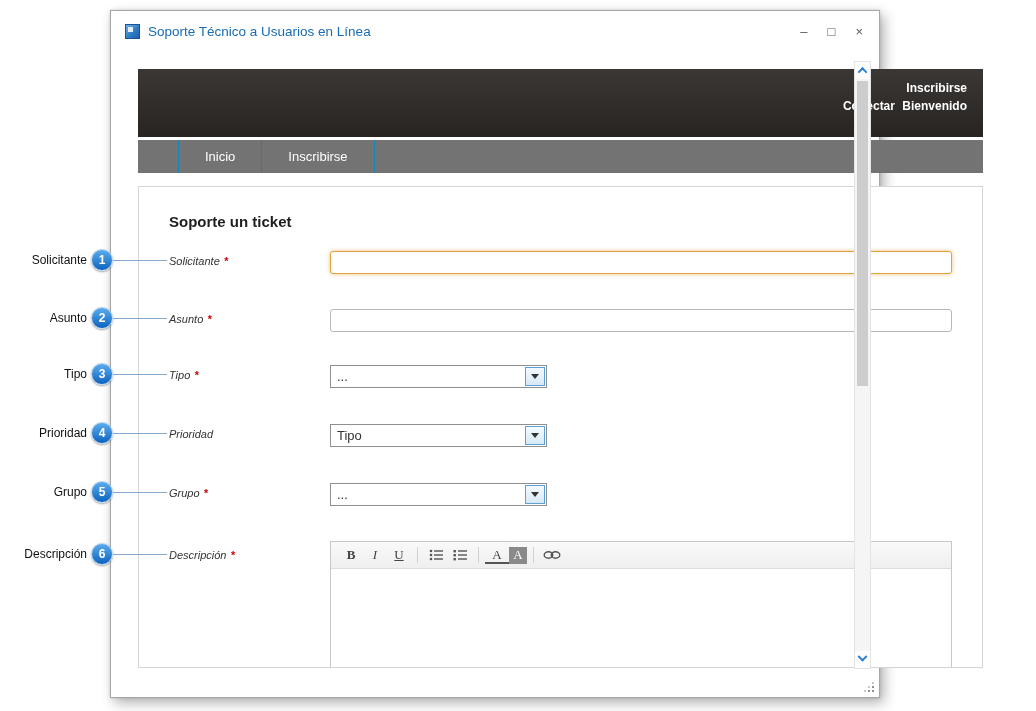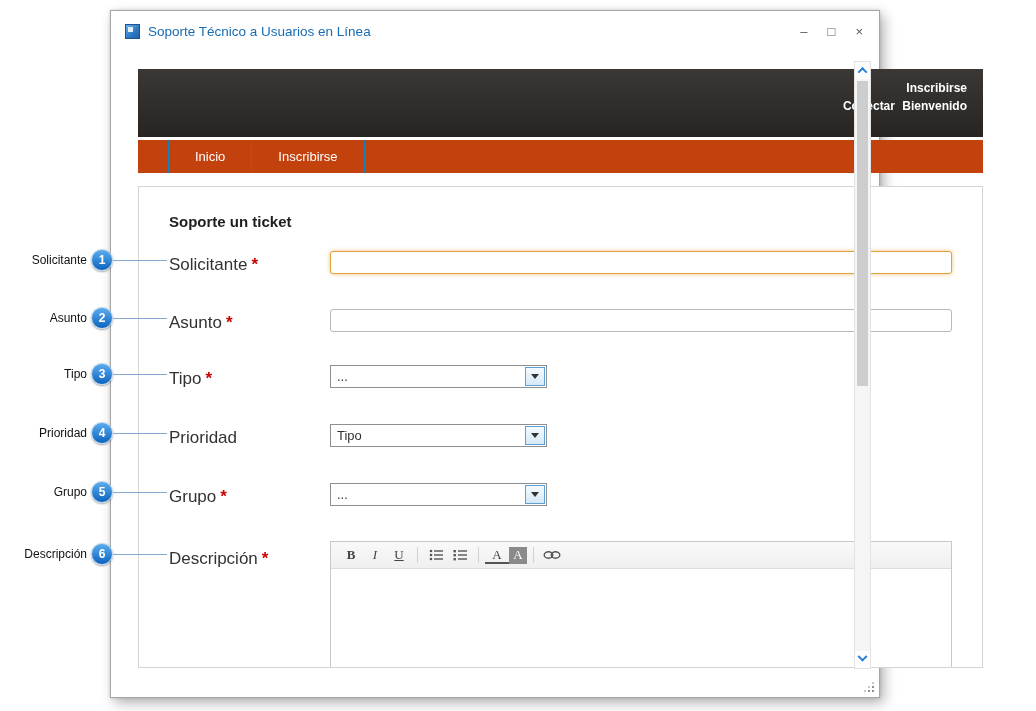--- a/index.html
+++ b/index.html
@@ -41,30 +41,30 @@
   .logo-tag { font-size:7px; color:#b9b9b9; text-align:right; margin-top:-1px; }
   .logo-swoosh { position:absolute; left:2px; top:16px; width:30px; height:26px;
     border:2px solid #fff; border-radius:50%; border-top-color:transparent; transform:rotate(-25deg); }
   .site-title { position:absolute; left:138px; top:16px; font-size:25px; font-weight:600; letter-spacing:.3px; }
   .header-right { position:absolute; right:16px; top:12px; text-align:right; font-size:12px; font-weight:bold; }
   .header-links { margin-top:4px; }
   .header-links a { color:#fff; text-decoration:none; margin-left:4px; cursor:pointer; }
 
   
   .nav { position:absolute; left:27px; top:129px; width:845px; height:33px;
-    background:#c2410c; display:flex; align-items:stretch; padding-left:30px; }
+    background:#737373; display:flex; align-items:stretch; padding-left:40px; }
   .nav-item { display:flex; align-items:center; padding:0 26px; color:#fff; font-size:13px;
     border-right:1px solid #1286ba; cursor:pointer; }
   .nav-item:first-child { border-left:1px solid #1286ba; }
 
   
   .panel { position:absolute; left:27px; top:175px; width:845px; height:482px;
     background:#fff; border:1px solid #d5d5d5; overflow:hidden; }
   .panel-heading { position:absolute; left:30px; top:26px; font-size:15px; font-weight:bold; color:#1f1f1f; }
-  .field-label { position:absolute; left:30px; width:155px; font-size:17px; color:#333; }
+  .field-label { position:absolute; left:30px; width:155px; font-size:11px; color:#333;font-style:italic; }
   .req { color:#cc0000; font-weight:bold; margin-left:4px; }
 
   .text-input { position:absolute; left:191px; width:622px; height:23px;
     border:1px solid #b8b8b8; border-radius:3px; background:#fff; padding:0 6px;
     font-family:"Liberation Sans",sans-serif; font-size:13px; outline:none; }
   .text-input.focused { border-color:#e2a33d; box-shadow:0 0 4px rgba(226,163,61,.65); }
 
   .select { position:absolute; left:191px; width:217px; height:23px;
     border:1px solid #8f8f8f; background:#fff; display:flex; align-items:center; cursor:default; }
   .select-value { flex:1; padding:0 6px; font-size:13px; color:#333; }

